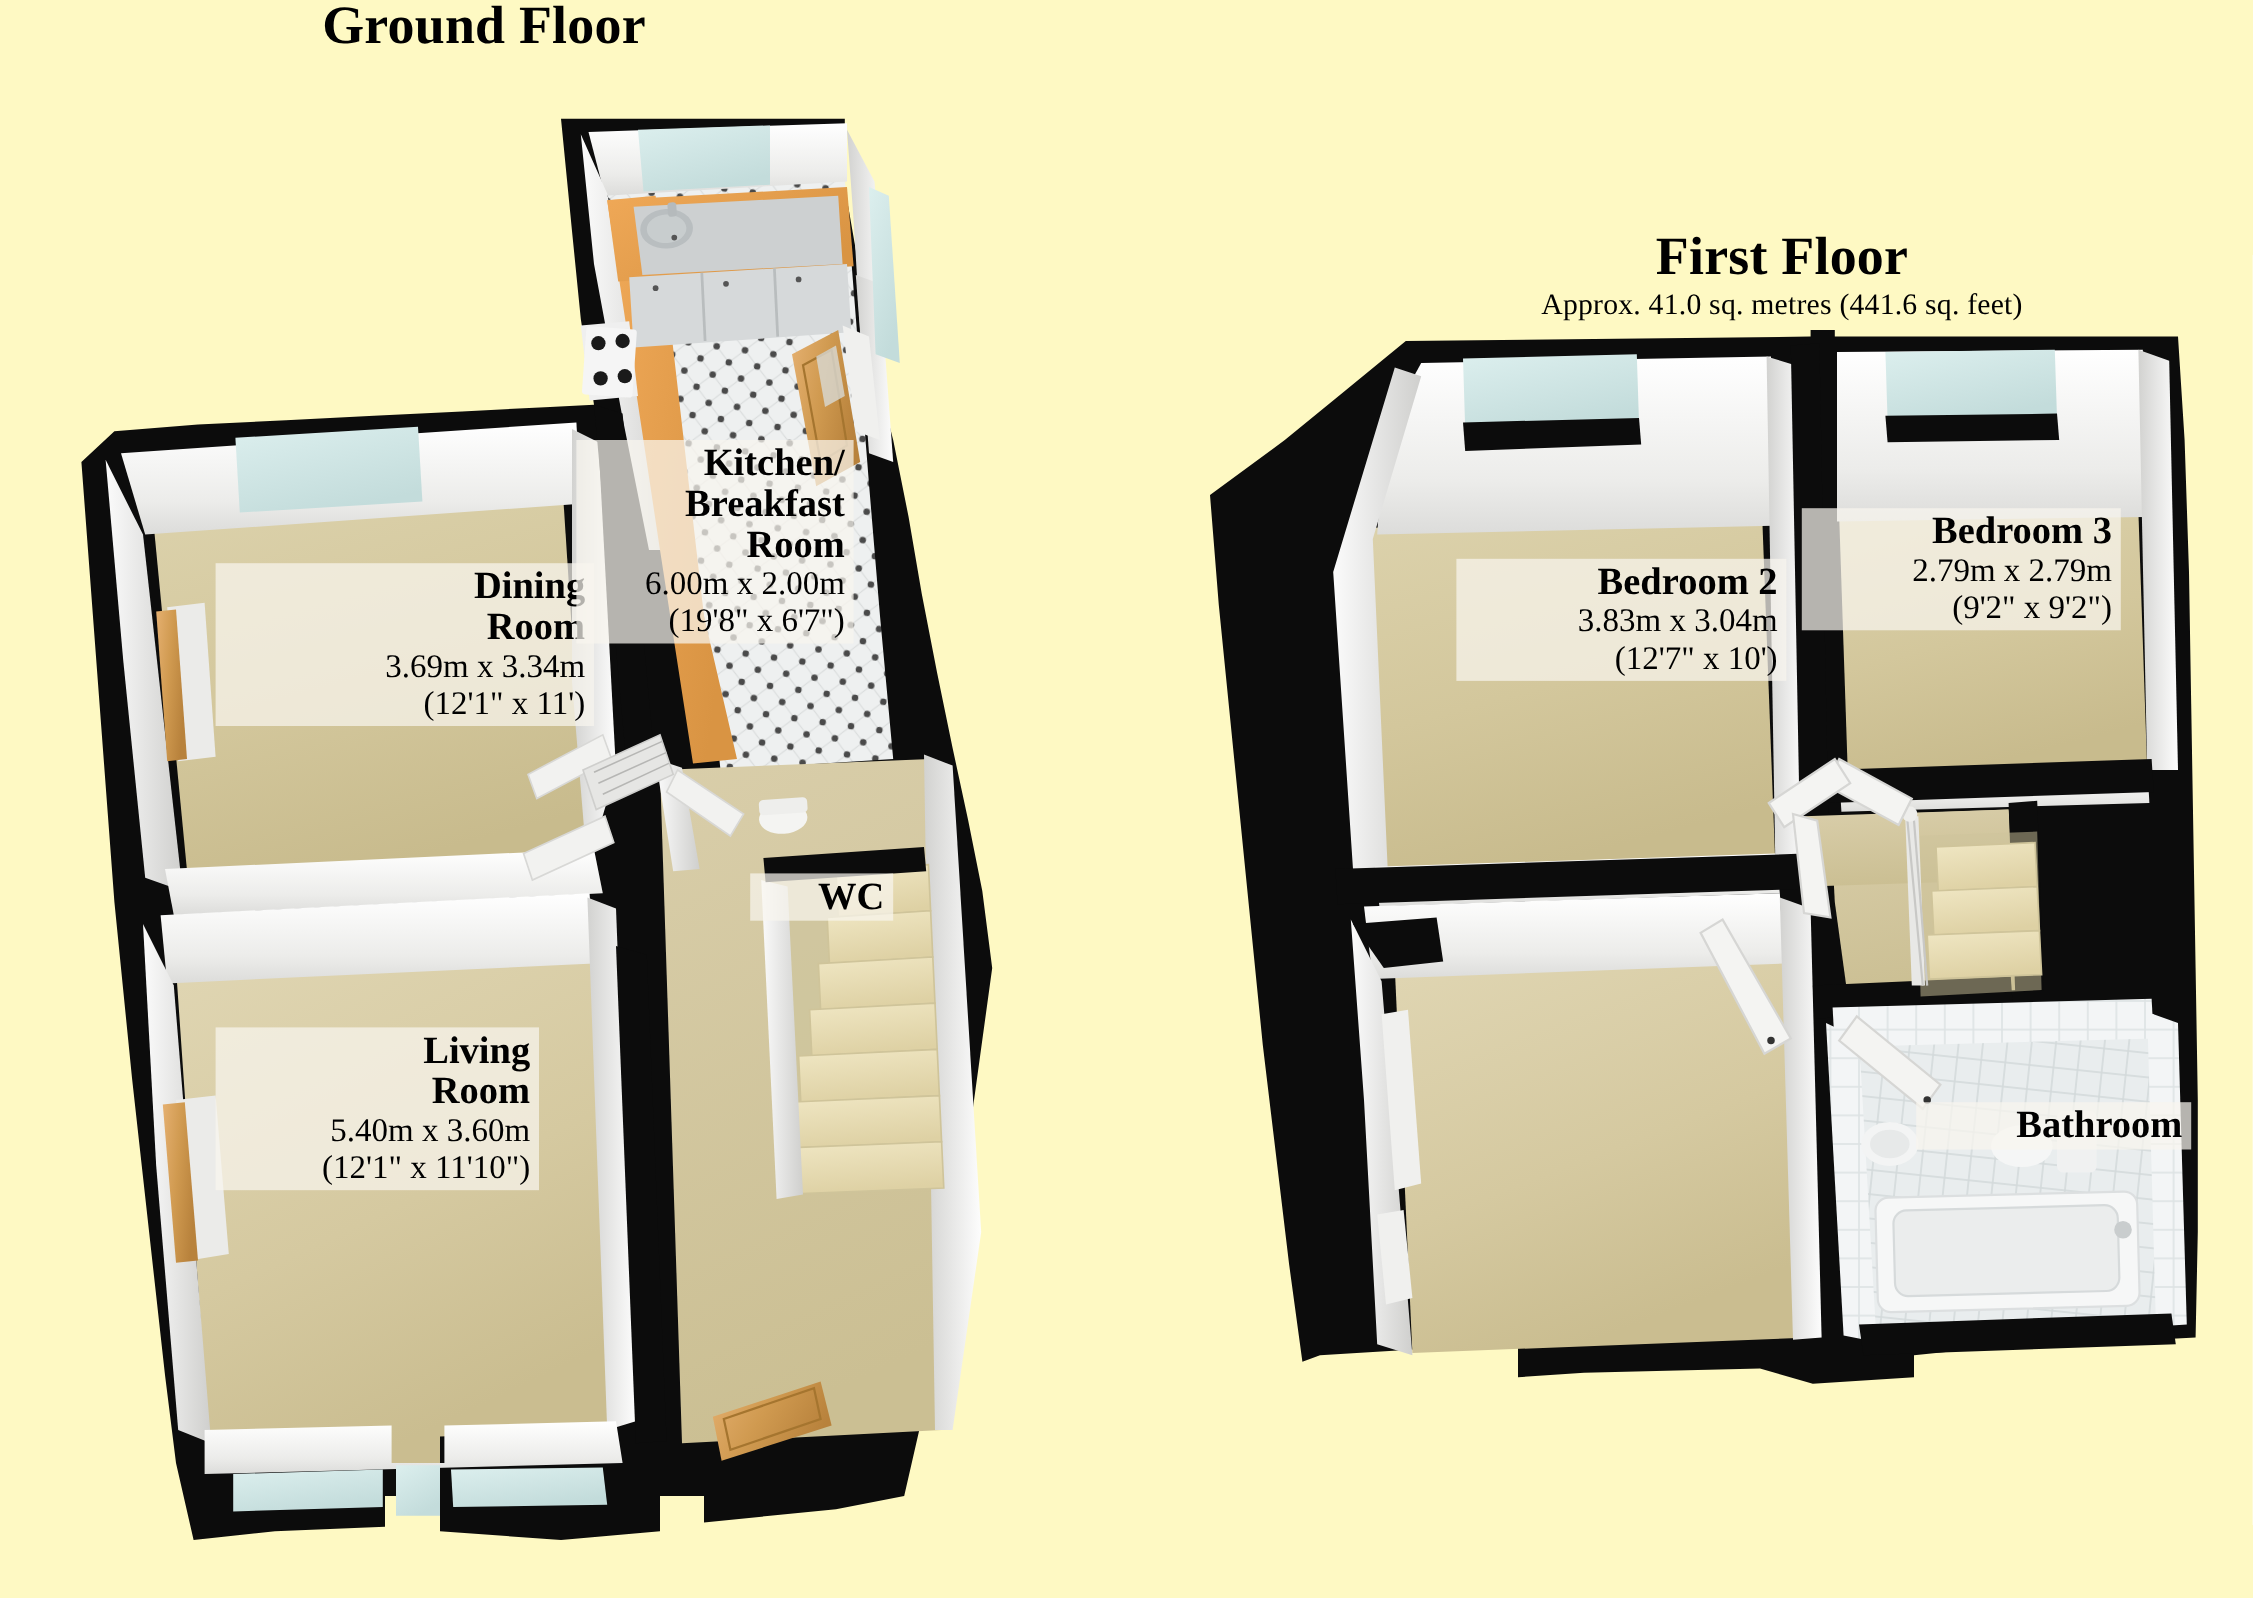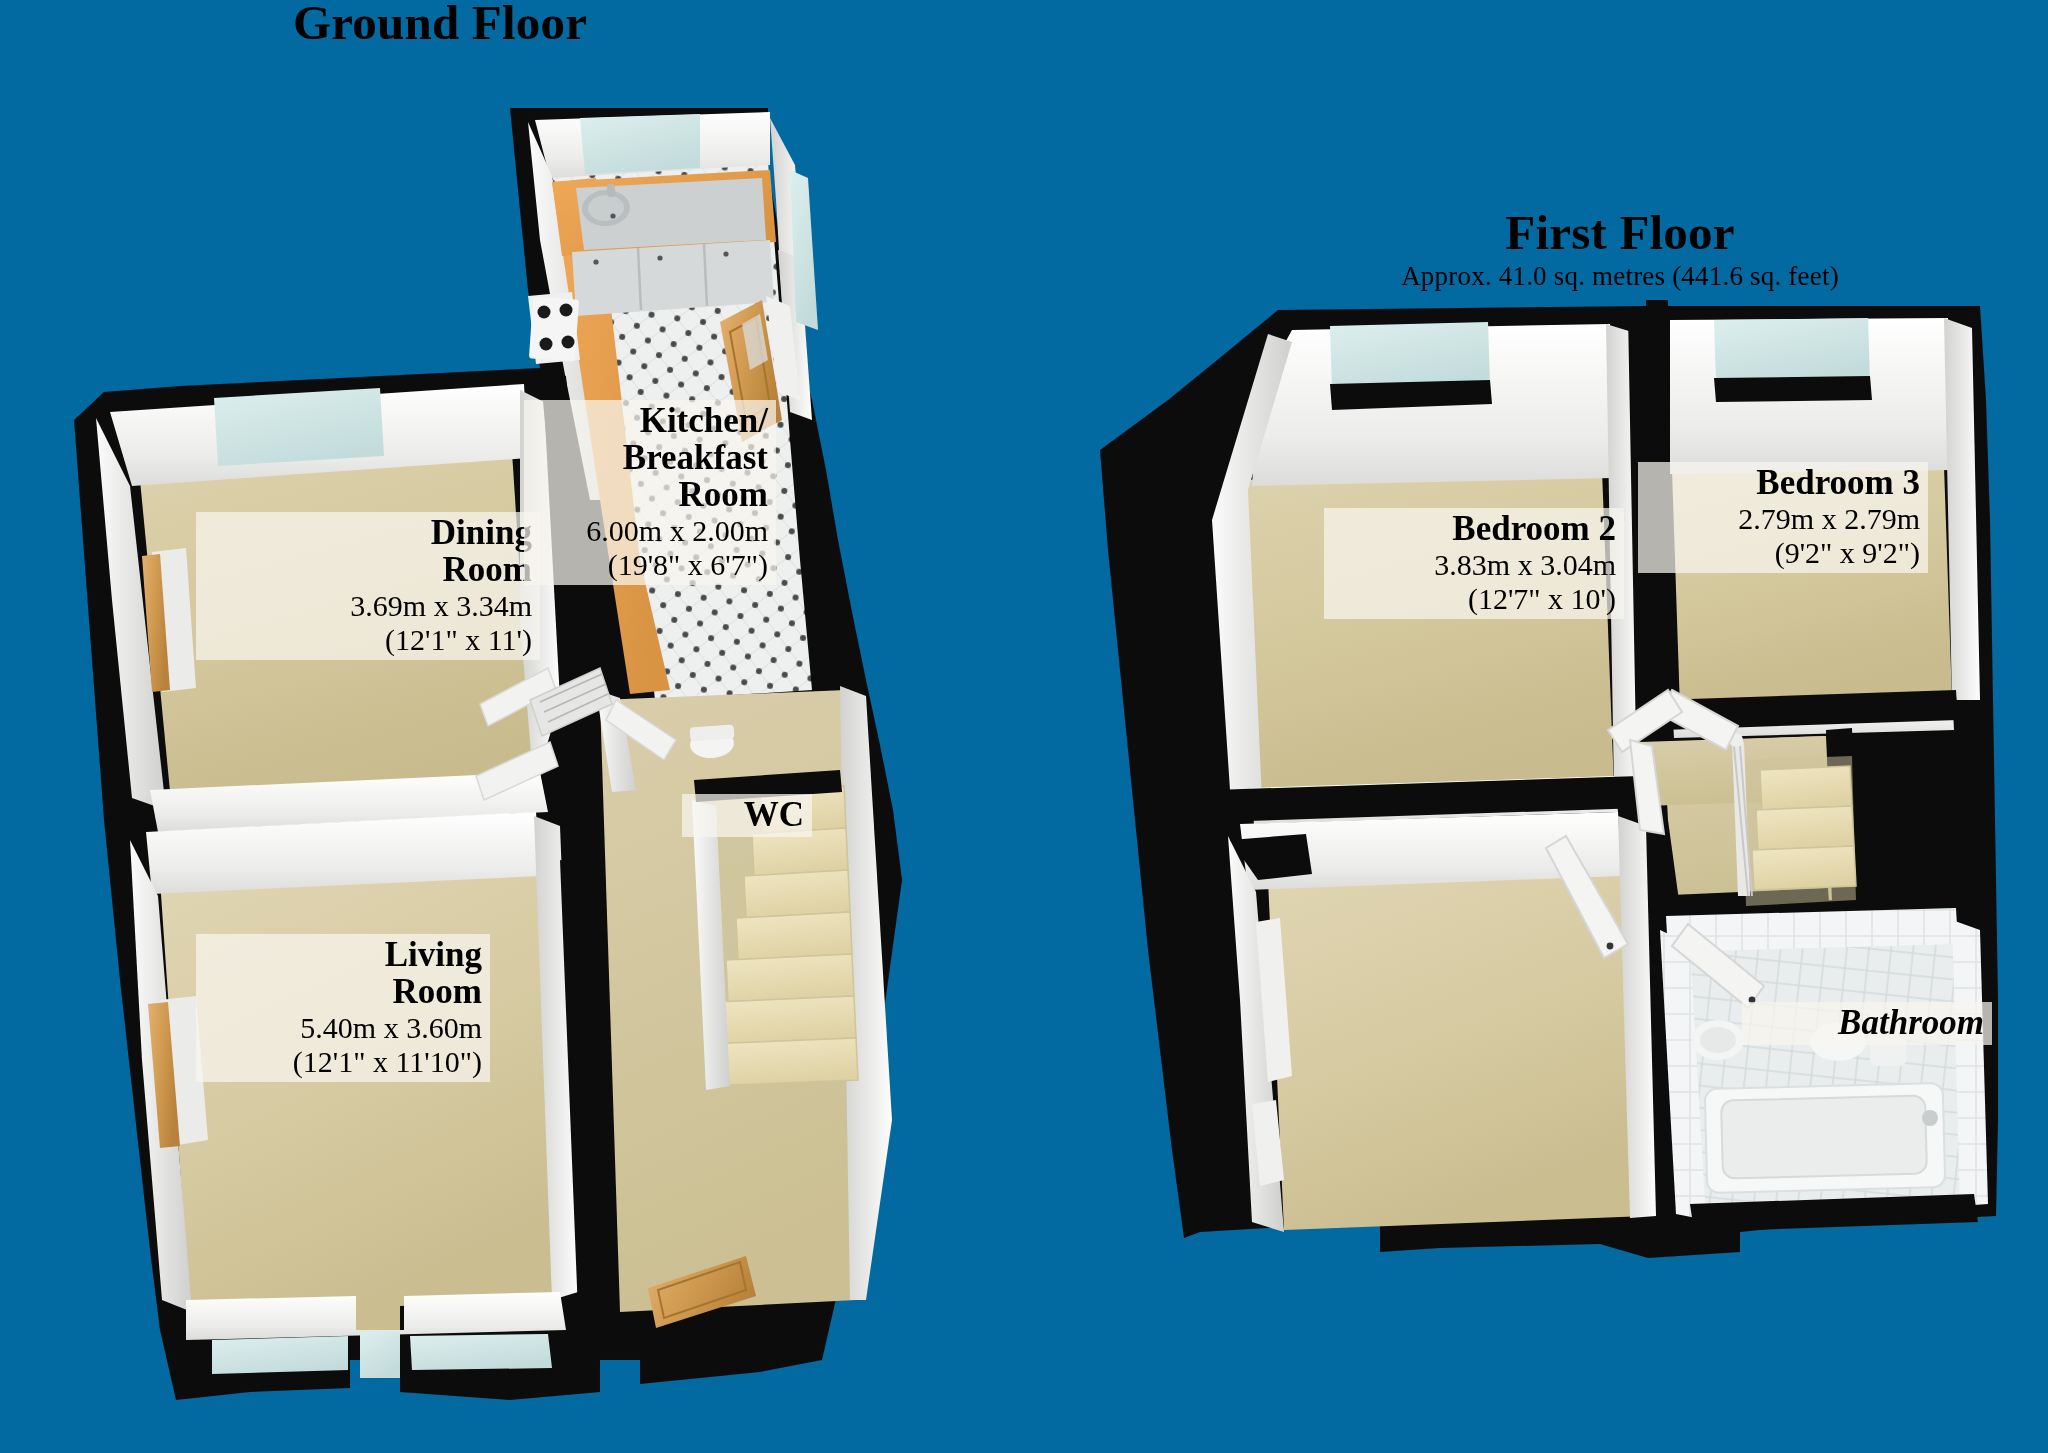--- a/index.html
+++ b/index.html
@@ -3,21 +3,21 @@
 <meta charset="utf-8">
 <style>
   * { box-sizing: border-box; }
   html, body {
     margin: 0; padding: 0;
     background: #ffffff;
     width: 2048px; height: 1453px;
     overflow: hidden;
     font-family: "Liberation Serif", "DejaVu Serif", serif;
   }
-  #stage { position: relative; width: 2048px; height: 1453px; background:#0369a1; }
+  #stage { position: relative; width: 2048px; height: 1453px; background:#fef9c3; }
 
   
   .floor-title {
     position: absolute;
     text-align: center;
     font-weight: bold;
     color: #000;
     white-space: nowrap;
     letter-spacing: 0.2px;
   }
@@ -418,17 +418,17 @@
   <span class="r-dim">(12'7" x 10')</span>
 </div>
 
 <div class="room-label" style="left:1638px; top:462px; width:290px;">
   <span class="r-name">Bedroom 3</span>
   <span class="r-dim">2.79m x 2.79m</span>
   <span class="r-dim">(9'2" x 9'2")</span>
 </div>
 
 
-<div class="room-label" style="left:1742px; top:1002px; width:250px;font-style:italic;">
+<div class="room-label" style="left:1742px; top:1002px; width:250px;">
   <span class="r-name">Bathroom</span>
 </div>
 
 </div>
 
 </body></html>

